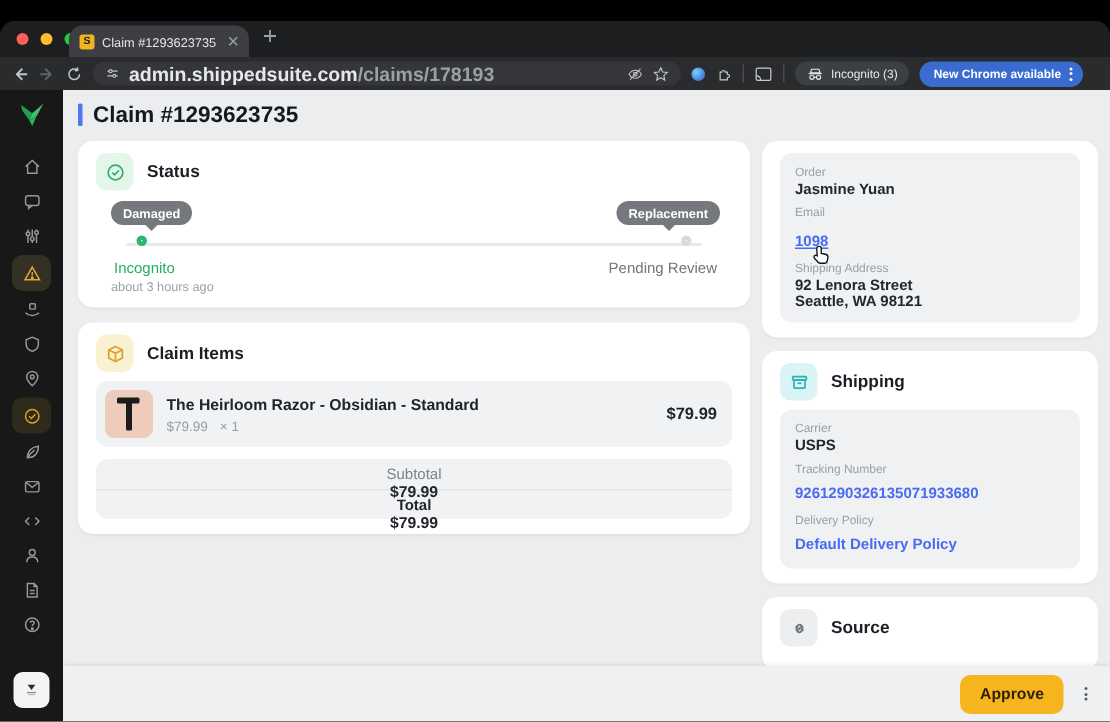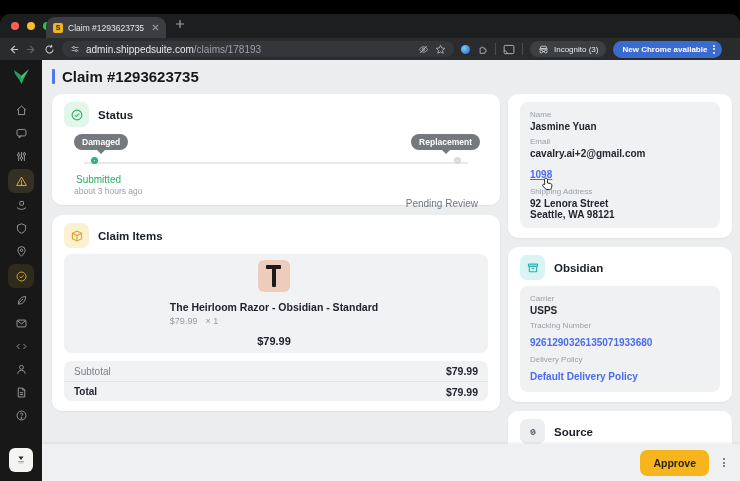--- a/index.html
+++ b/index.html
@@ -19,21 +19,21 @@
              font-size:7px; font-weight:bold; display:flex; align-items:center; justify-content:center; flex:none; }
   .tab-title { color:#e3e5e8; font-size:8.5px; white-space:nowrap; overflow:hidden; flex:1; }
   .tab-close, .newtab { color:#9aa0a6; display:flex; align-items:center; }
   .newtab { position:absolute; left:175px; top:5px; }
 
   .toolbar { height:22px; background:#2a2b2d; display:flex; align-items:center; padding:0 8px; gap:7px; }
   .navbtn { color:#c4c7ca; display:flex; align-items:center; }
   .navbtn.dim { color:#5f6367; }
   .addr { flex:1; max-width:392px; height:16px; background:#35363a; border-radius:9px;
           display:flex; align-items:center; gap:6px; padding:0 8px; }
-  .url { font-size:10px; white-space:nowrap; overflow:hidden; flex:1; }
+  .url { font-size:13px; white-space:nowrap; overflow:hidden; flex:1;font-weight:bold; }
   .url-host { color:#e6e8ea; } .url-path { color:#9aa0a6; }
   .addr-ic { color:#c0c3c6; display:flex; align-items:center; }
   .tool-ic { color:#c8cbce; display:flex; align-items:center; }
   .ext-dot { width:9px; height:9px; border-radius:50%; background:radial-gradient(circle at 35% 35%, #7fd0f0, #3e7de0 70%); }
   .vdiv { width:1px; height:12px; background:#4a4c4f; }
   .incog { height:16px; background:#3c4043; border-radius:9px; display:flex; align-items:center; gap:5px;
            padding:0 8px; color:#e6e8ea; font-size:8px; }
   .update-pill { height:17px; background:#3a6bd0; border-radius:9px; display:flex; align-items:center;
                  gap:3px; padding:0 4px 0 9px; color:#fff; font-size:8px; font-weight:bold; }
   .dots3 { display:flex; flex-direction:column; gap:1.5px; align-items:center; padding:0 3px; }
@@ -72,35 +72,35 @@
   .tl-line { position:absolute; left:20px; right:20px; top:29px; height:2px; background:#e7e9eb; border-radius:1px; }
   .node { position:absolute; top:24px; width:7px; height:7px; border-radius:50%; background:#fff; }
   .node.l { left:27px; border:3px solid #2bb673; }
   .node.r { right:27px; border:3px solid #d8dadc; }
   .tbadge { position:absolute; top:1px; background:#75787c; color:#fff; font-size:8.5px; font-weight:bold;
             padding:3px 8px; border-radius:9px; white-space:nowrap; }
   .tbadge::after { content:""; position:absolute; left:50%; bottom:-4px; margin-left:-4px;
                    border:4px solid transparent; border-top-color:#75787c; border-bottom:0; }
   .tbadge.l { left:10px; } .tbadge.r { right:8px; }
   .stepname { position:absolute; top:41px; font-size:10px; }
-  .stepname.l { left:12px; color:#27ae60; } .stepname.r { right:10px; color:#70767d;margin-top:24px; }
+  .stepname.l { left:12px; color:#27ae60; } .stepname.r { right:10px; color:#70767d; }
   .steptime { position:absolute; top:53px; left:10px; font-size:8.5px; color:#9aa1a8; }
 
   
   .itemrow { background:#f1f2f4; border-radius:8px; display:flex; align-items:center; gap:9px;
-             padding:6px 10px 6px 6px; margin-top:4px;flex-direction:column; }
+             padding:6px 10px 6px 6px; margin-top:4px; }
   .thumb { width:32px; height:32px; border-radius:6px; background:#eeccbc; position:relative; overflow:hidden; flex:none; }
   .thumb .rhead { position:absolute; left:8px; top:5px; width:15px; height:4px; background:#1b1b1e; border-radius:1px; }
   .thumb .rhandle { position:absolute; left:13.5px; top:6px; width:4px; height:21px; background:#1b1b1e; border-radius:1px; }
   .iname { font-size:10.5px; font-weight:bold; color:#20252d; }
   .isub { font-size:9px; color:#959ba3; margin-top:3px; display:flex; gap:8px; }
   .iinfo { flex:1; }
   .itotal { font-size:11px; font-weight:bold; color:#20252d; }
   .summary { background:#f1f2f4; border-radius:8px; margin-top:8px; }
-  .srow { display:flex; justify-content:space-between; align-items:center; padding:5px 10px; height:20px; }
+  .srow { display:flex; justify-content:space-between; align-items:center; padding:5px 10px; height:20px;flex-direction:column; }
   .srow + .srow { border-top:1px solid #e2e4e6; }
   .slabel { font-size:10px; color:#7b8289; } .slabel.b { font-weight:bold; color:#22262c; }
   .sval { font-size:10.5px; font-weight:bold; color:#22262c; }
 
   
   .panel { background:#eff1f2; border-radius:8px; padding:8px 10px; }
   .fgroup { margin-bottom:5px; position:relative; }
   .fgroup:last-child { margin-bottom:0; }
   .flabel { font-size:8px; color:#99a0a8; line-height:9px; margin-bottom:2px; }
   .fval { font-size:10px; font-weight:bold; color:#23272e; line-height:11px; white-space:pre-line; }
@@ -337,21 +337,21 @@
                   </svg>
               </span>
               <span class="ctitle">Status</span>
             </div>
             <div class="tl">
               <span class="tbadge l">Damaged</span>
               <span class="tbadge r">Replacement</span>
               <span class="tl-line"></span>
               <span class="node l"></span>
               <span class="node r"></span>
-              <span class="stepname l">Submitted</span>
+              <span class="stepname l">Incognito</span>
               <span class="steptime">about 3 hours ago</span>
               <span class="stepname r">Pending Review</span>
             </div>
           </div>
 
           <div class="card">
             <div class="chead">
               <span class="tile yellow">
                 <svg width="14" height="14" viewBox="0 0 16 16" stroke="currentColor" stroke-width="1.3" fill="none">
                     <path d="M8 2.3 L13.2 4.9 V11.1 L8 13.7 L2.8 11.1 V4.9 Z"></path>
@@ -385,26 +385,25 @@
               </div>
             </div>
           </div>
         </div>
 
         <div class="col-r">
 
           <div class="card">
             <div class="panel">
               <div class="fgroup">
-                <div class="flabel">Name</div>
+                <div class="flabel">Order</div>
                 <div class="fval">Jasmine Yuan</div>
               </div>
               <div class="fgroup">
                 <div class="flabel">Email</div>
-                <div class="fval">cavalry.ai+2@gmail.com</div>
               </div>
               <div class="fgroup">
                 <a class="fval link u">1098</a>
                 <span class="cursor">
                   <svg width="11" height="13" viewBox="0 0 11 13">
                       <path d="M4 1.2 c.9 0 1.5.6 1.5 1.4 V6 l2.8.5 c1.1.2 1.8 1 1.6 2.2 l-.4 2.2 c-.2 1-1 1.6-2 1.6 H5 c-.6 0-1.2-.25-1.6-.7 L1 9.2 c-.5-.6-.4-1.4.2-1.8 .5-.4 1.1-.3 1.6.1 l-.3-4.9 c0-.8.6-1.4 1.5-1.4 z" fill="#fff" stroke="#111" stroke-width="0.9"></path>
                     </svg>
                 </span>
               </div>
               <div class="fgroup">
@@ -417,21 +416,21 @@
 
           <div class="card">
             <div class="chead">
               <span class="tile teal">
                 <svg width="14" height="14" viewBox="0 0 16 16" stroke="currentColor" stroke-width="1.3" fill="none">
                     <rect x="2.8" y="3.5" width="10.4" height="2.6" rx="0.6"></rect>
                     <rect x="3.8" y="6.1" width="8.4" height="6.2" rx="0.6"></rect>
                     <path d="M6.5 8.6 H9.5"></path>
                   </svg>
               </span>
-              <span class="ctitle">Obsidian</span>
+              <span class="ctitle">Shipping</span>
             </div>
             <div class="panel">
               <div class="fgroup">
                 <div class="flabel">Carrier</div>
                 <div class="fval">USPS</div>
               </div>
               <div class="fgroup">
                 <div class="flabel">Tracking Number</div>
                 <a class="fval link">9261290326135071933680</a>
               </div>

